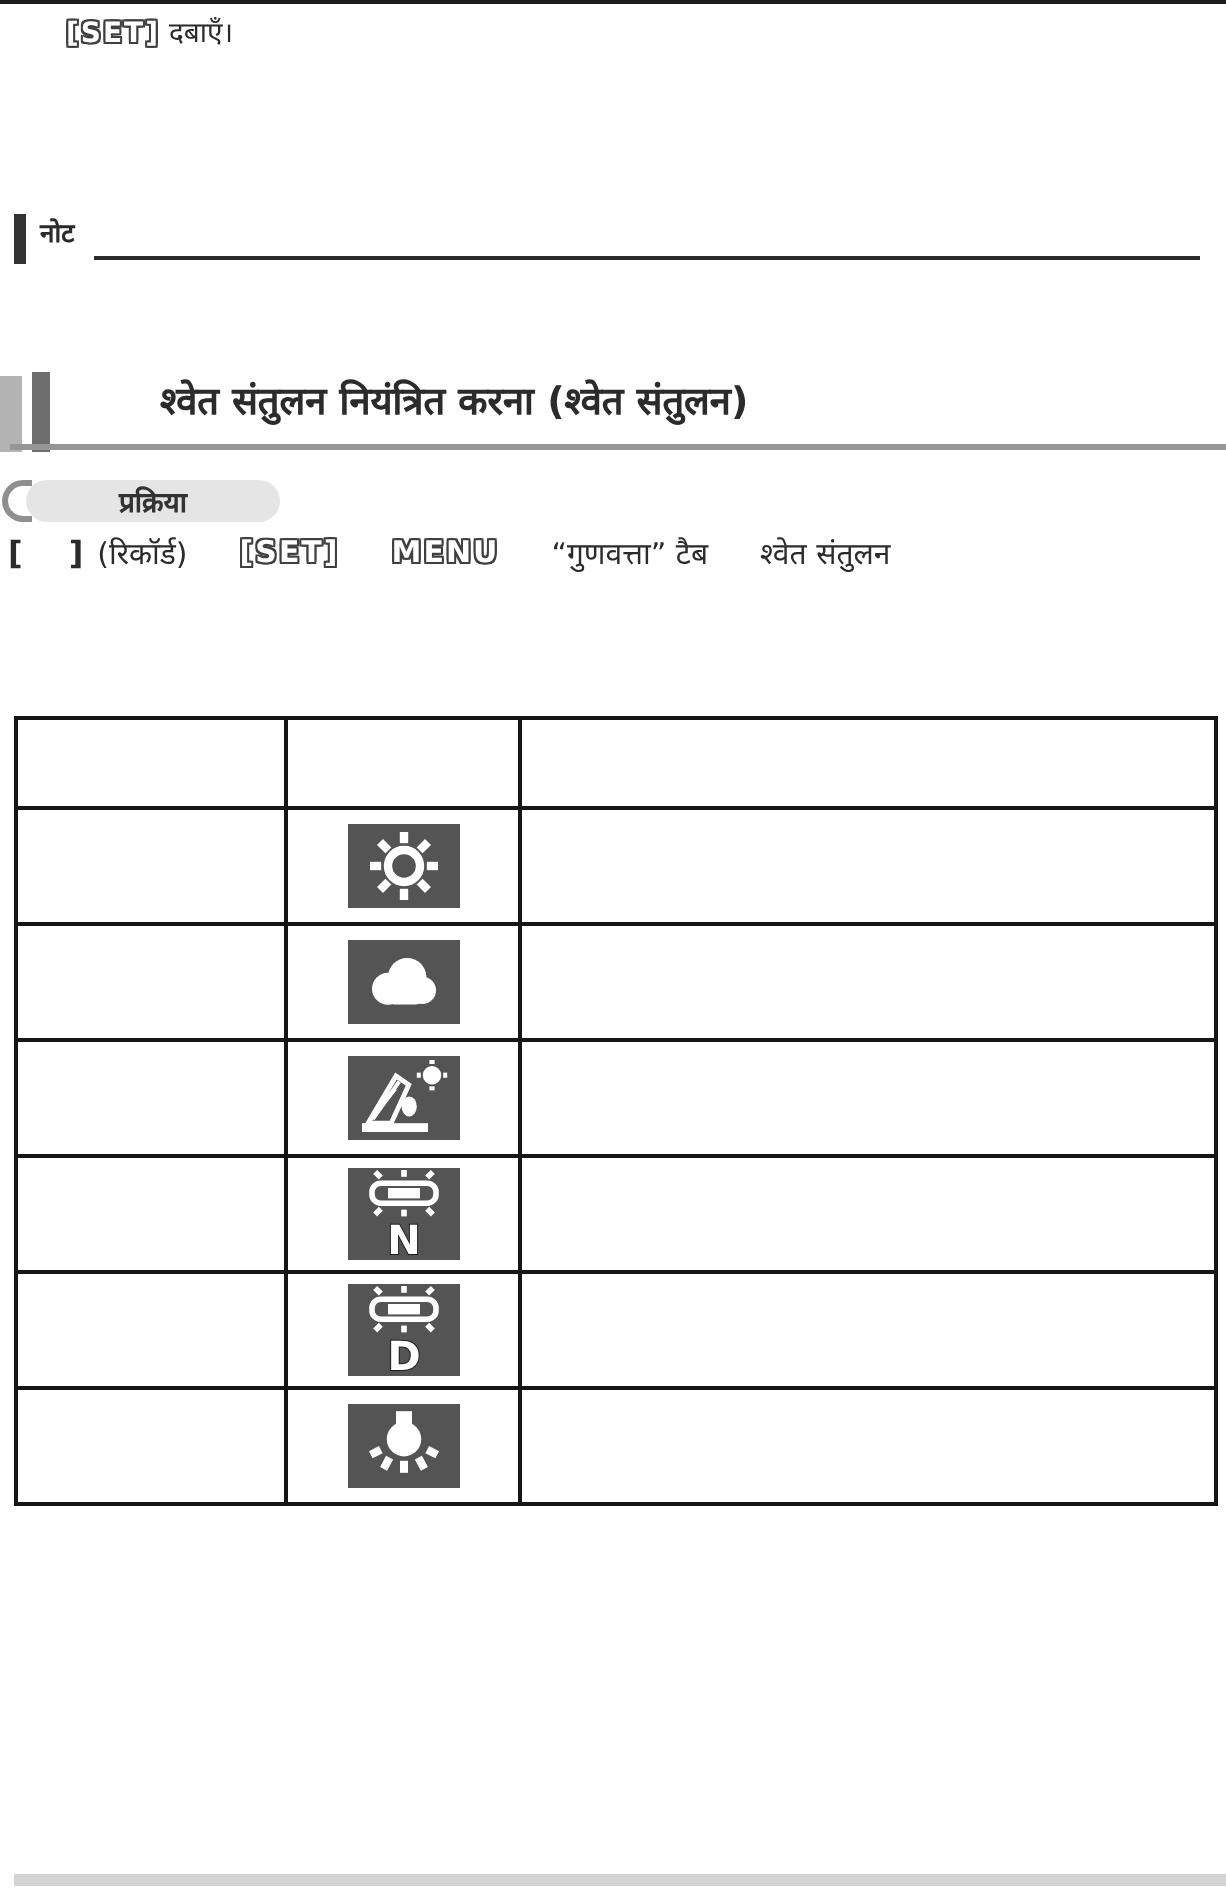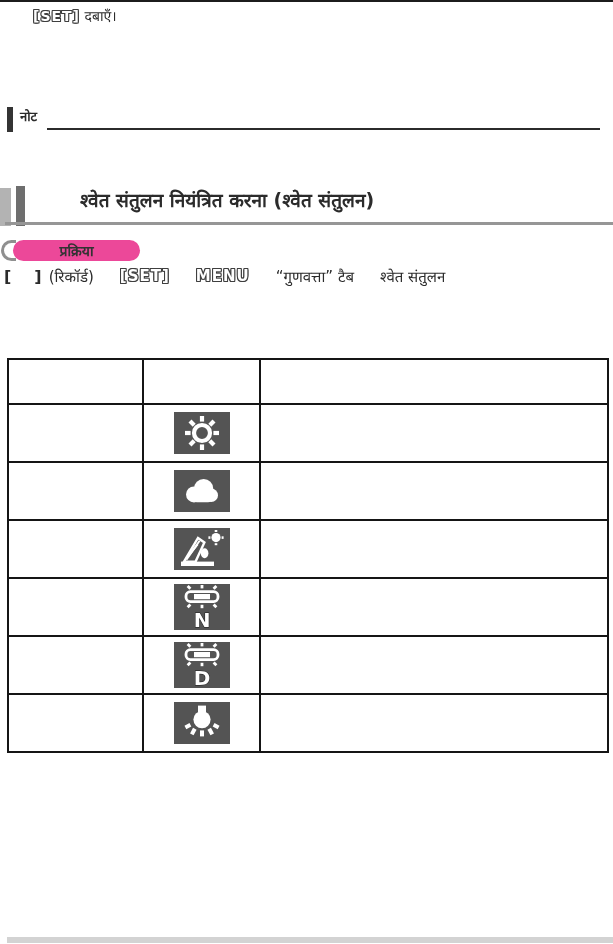--- a/index.html
+++ b/index.html
@@ -33,21 +33,21 @@
   .sec-title{left:33px;top:187px;font-size:19px;font-weight:bold;white-space:nowrap;margin-left:47px;}
   .sec-underline{left:5px;top:222px;width:608px;height:3px;background:#969696;}
 
   
   .pill-row{left:1px;top:240px;display:flex;align-items:center;height:21px;}
   .pill-cap{
     width:12px;height:15px;background:#ffffff;border:3px solid #8f8f8f;
     border-right:none;border-radius:11px 0 0 11px;
   }
   .pill{
-    margin-left:-3px;width:127px;height:21px;background:#ec4899;border-radius:11px;
+    margin-left:-3px;width:127px;height:21px;background:#e5e5e5;border-radius:11px;
     display:flex;align-items:center;justify-content:center;
     font-size:14px;font-weight:600;color:#333;
   }
 
   
   .steps-row{left:4px;top:266px;display:flex;align-items:center;column-gap:26px;
     font-size:15px;white-space:nowrap;}
   .bracket-group{display:flex;align-items:center;}
   .bracket{font-weight:bold;font-size:16px;}
   .gap-in{display:inline-block;width:23px;}

